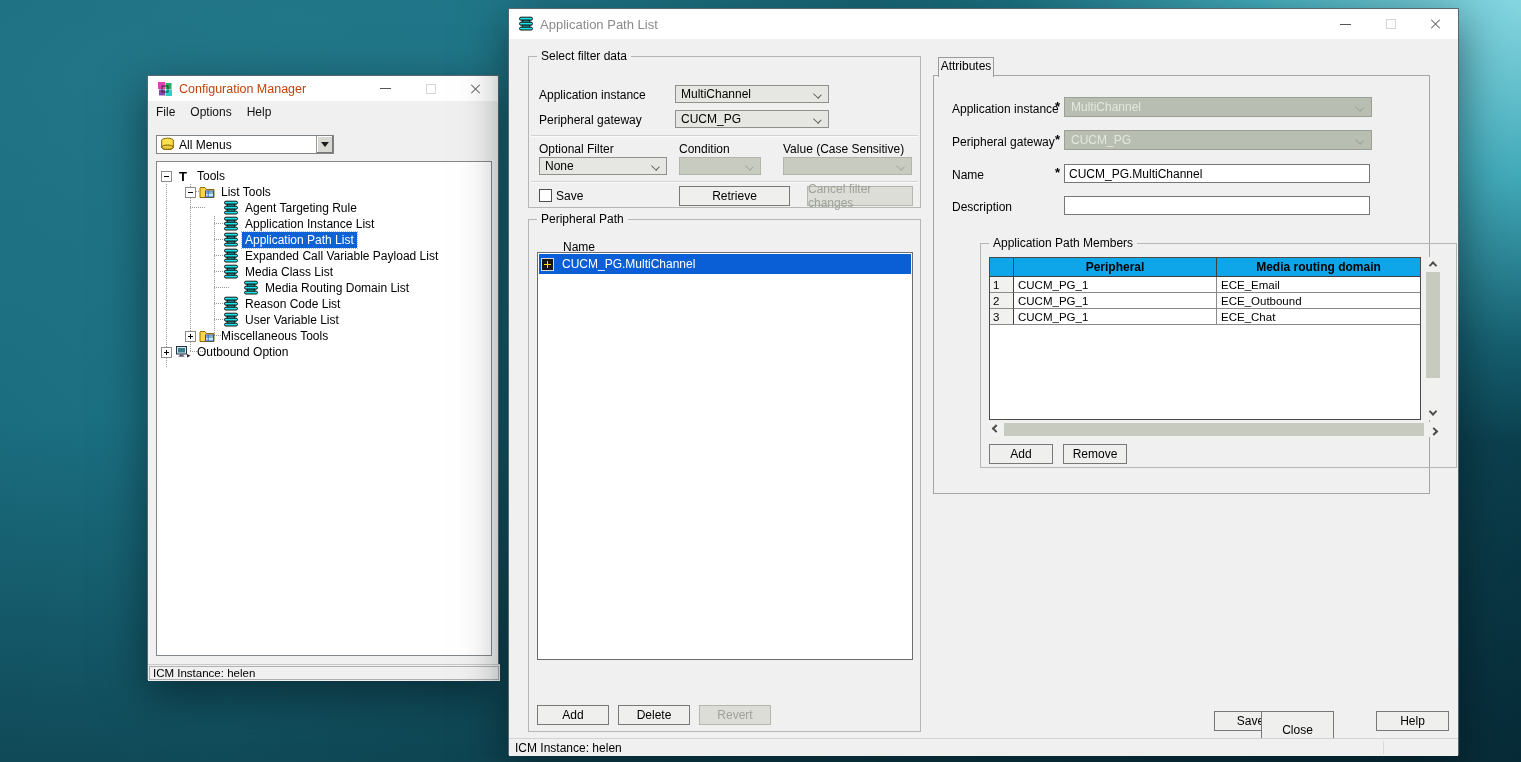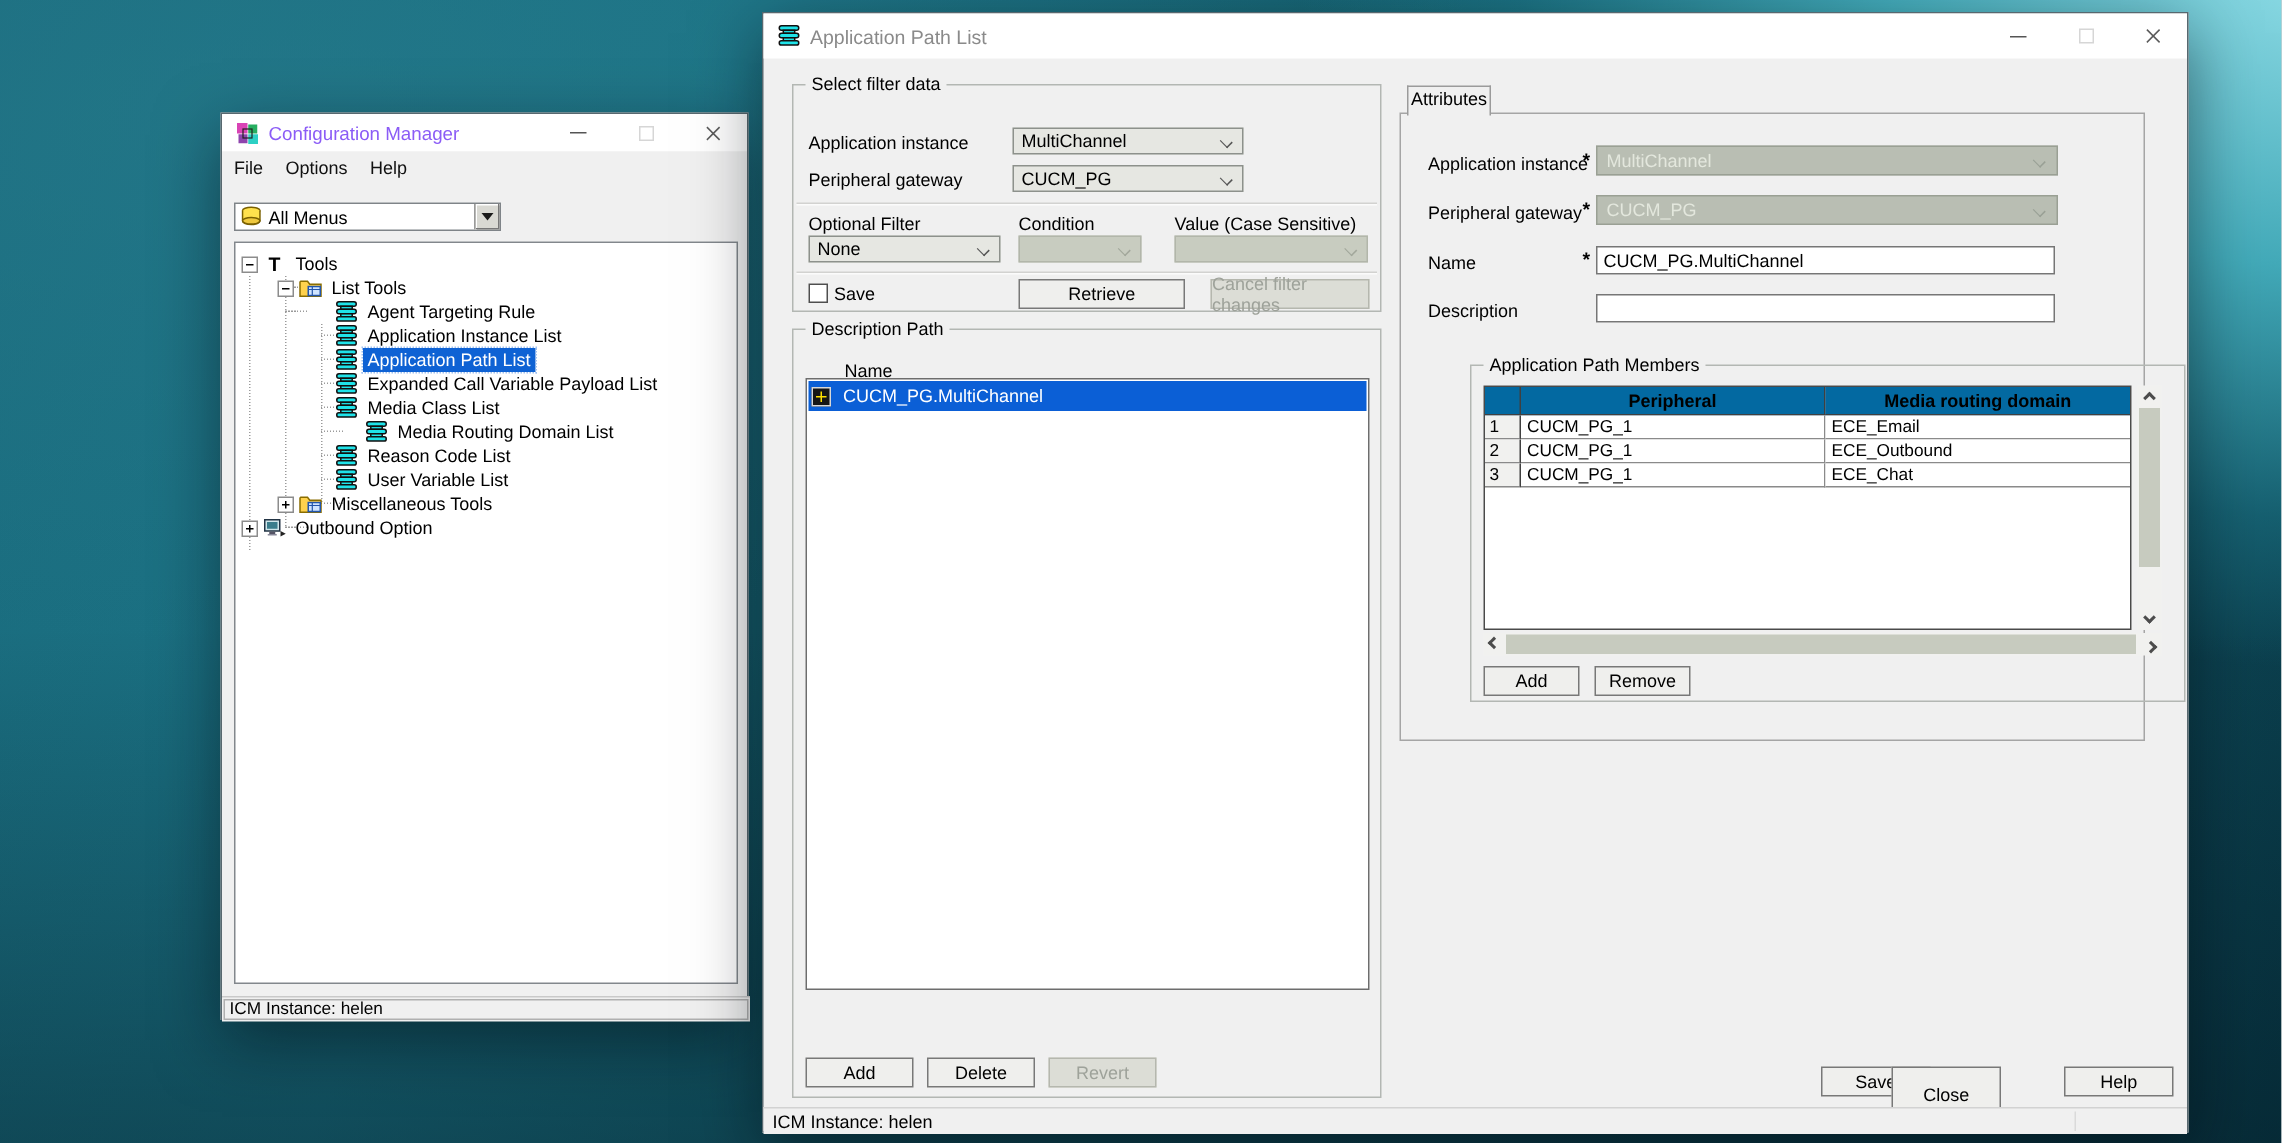--- a/index.html
+++ b/index.html
@@ -28,21 +28,21 @@
   .gl-min { width:11px; height:1px; background:#555; }
   .gl-max { width:10px; height:10px; border:1px solid #cfcfcf; background:#fff; }
   .gl-close { position:relative; width:12px; height:12px; }
   .gl-close::before,.gl-close::after { content:''; position:absolute; left:5px; top:0; width:1px; height:12px; background:#5a5a5a; }
   .gl-close::before { transform:rotate(45deg); }
   .gl-close::after { transform:rotate(-45deg); }
 
   
   .cm { left:147px; top:75px; width:352px; height:605px; }
   .cm-tb { height:25px; }
-  .cm-tb .tb-title { font-size:12.5px; color:#8b5cf6; }
+  .cm-tb .tb-title { font-size:12.5px; color:#c2410c; }
   .menubar { position:absolute; left:0; top:25px; width:100%; height:21px; display:flex; align-items:center; padding-left:8px; background:#f0f0f0; }
   .menu-item { margin-right:15px; font-size:12px; color:#111; }
   .combo-classic { position:absolute; left:8px; top:59px; width:178px; height:19px; background:#fff; border:1px solid #7f8488; display:flex; align-items:center; }
   .db-icon { display:inline-flex; margin:0 4px 0 3px; }
   .combo-text { flex:1; font-size:12px; }
   .combo-btn { width:17px; height:17px; background:#d9d9d3; border-left:1px solid #9a9a9a; box-shadow: inset -1px -1px 0 #777, inset 1px 1px 0 #fff; display:flex; align-items:center; justify-content:center; }
   .tri-down { width:0; height:0; border-left:4px solid transparent; border-right:4px solid transparent; border-top:5px solid #1a1a1a; }
   .treebox { position:absolute; left:8px; top:85px; width:336px; height:495px; background:#fff; border:1px solid #82878c; overflow:hidden; }
   .tree { position:relative; width:100%; height:100%; padding-top:6px; }
   .trow { display:flex; align-items:center; height:16px; position:relative; z-index:2; white-space:nowrap; }
@@ -91,21 +91,21 @@
   .tabpanel { position:absolute; left:424px; top:66px; width:497px; height:419px; border:1px solid #a5a5a5; background:#f0f0f0; z-index:1; }
   .alabel { position:absolute; left:18px; font-size:12px; white-space:nowrap; }
   .req { position:absolute; left:121px; font-size:13px; font-weight:bold; }
   .acombo { position:absolute; left:130px; width:308px; height:20px; background:#b9beb3; border:1px solid #9aa094; color:#e3e7dd; font-size:12px; display:flex; align-items:center; padding-left:6px; }
   .acombo .chev { position:absolute; right:8px; top:6px; width:7px; height:7px; border-right:1px solid #99a095; border-bottom:1px solid #99a095; transform:rotate(45deg) scale(1,.75); }
   .ainput { position:absolute; left:130px; width:306px; height:19px; background:#fff; border:1px solid #767676; font-size:12px; font-family:"Liberation Sans",sans-serif; padding:0 4px; color:#000; }
 
   .members-group { left:18px; top:167px; width:477px; height:225px;margin-left:28px; }
   .mtable { position:absolute; left:8px; top:13px; width:432px; height:163px; background:#fff; border:1px solid #4a4a4a; overflow:hidden; }
   .mt-header { display:grid; grid-template-columns:24px 203px 1fr; height:19px; }
-  .mt-header > div { border-right:1px solid #404040; border-bottom:1px solid #404040; background:#0369a1; font-weight:bold; font-size:12px; display:flex; align-items:center; justify-content:center; }
+  .mt-header > div { border-right:1px solid #404040; border-bottom:1px solid #404040; background:#0ea5e9; font-weight:bold; font-size:12px; display:flex; align-items:center; justify-content:center; }
   .mt-header > div:last-child { border-right:none; }
   .mt-row { display:grid; grid-template-columns:24px 203px 1fr; height:16px; }
   .mt-row > div { border-right:1px solid #8a8a8a; border-bottom:1px solid #8a8a8a; font-size:11.5px; display:flex; align-items:center; padding-left:4px; background:#fff; }
   .mt-row > div:first-child { background:#f1f1ef; border-right:1px solid #404040; padding-left:3px; }
   .mt-row > div:last-child { border-right:none; }
 
   .sb { position:absolute; background:#f1f1ef; }
   .sb-v { left:444px; top:13px; width:16px; height:163px; }
   .sb-h { left:8px; top:178px; width:452px; height:15px; }
   .sb-btn { position:absolute; display:flex; align-items:center; justify-content:center; }
@@ -399,21 +399,21 @@
         <span class="chev"></span>
       </div>
       <div class="sep" style="top:124px;"></div>
       <div class="checkbox" style="left:10px;top:132px;"></div>
       <span class="flabel" style="left:27px;top:132px;">Save</span>
       <div class="btn" style="left:150px;top:129px;width:111px;height:20px;">Retrieve</div>
       <div class="btn dis" style="left:278px;top:129px;width:106px;height:20px;">Cancel filter changes</div>
     </div>
 
     <div class="groupbox path-group">
-      <span class="gb-label">Description Path</span>
+      <span class="gb-label">Peripheral Path</span>
       <span class="name-header">Name</span>
       <div class="listbox" id="apl-listbox">
           <div class="lrow">
             <div class="plusbox"></div>
             <span class="lrow-label">CUCM_PG.MultiChannel</span>
           </div>
         </div>
       <div class="btn" style="left:8px;top:485px;width:72px;height:20px;">Add</div>
       <div class="btn" style="left:89px;top:485px;width:72px;height:20px;">Delete</div>
       <div class="btn dis" style="left:170px;top:485px;width:72px;height:20px;">Revert</div>

